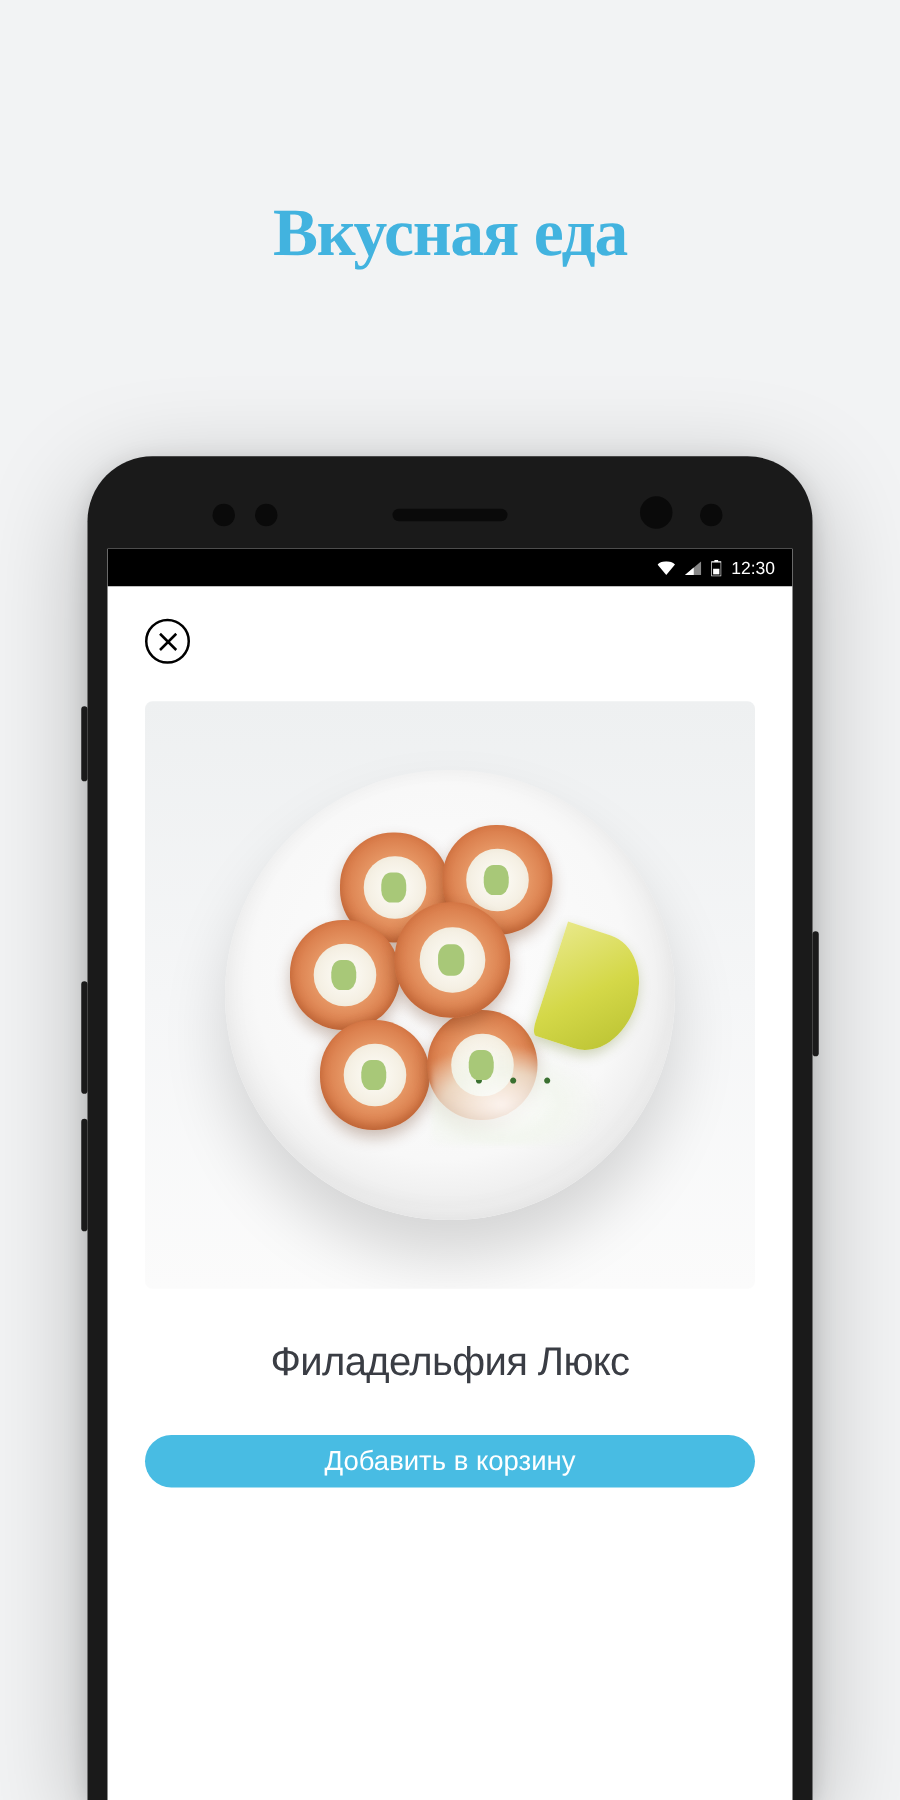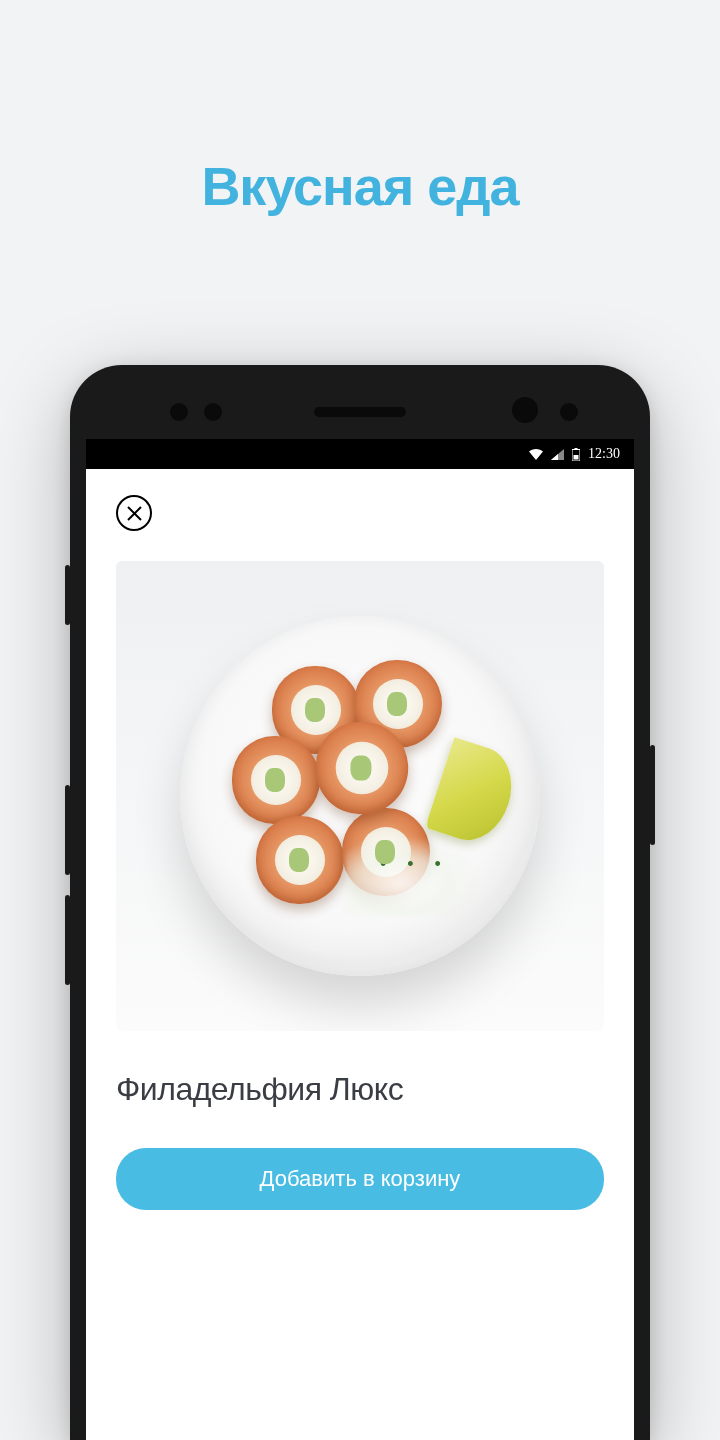--- a/index.html
+++ b/index.html
@@ -17,20 +17,21 @@
       position: relative;
     }
     
     .page-title {
       text-align: center;
       color: #42b3df;
       font-size: 54px;
       font-weight: 700;
       padding-top: 155px;
       letter-spacing: -1px;
+      font-family: Liberation Serif, serif;
     }
     
     .phone-frame {
       position: absolute;
       top: 365px;
       left: 50%;
       transform: translateX(-50%);
       width: 580px;
       height: 1075px;
       background: #1a1a1a;
@@ -82,21 +83,20 @@
     .status-bar {
       height: 30px;
       background: #000;
       color: #fff;
       display: flex;
       align-items: center;
       justify-content: flex-end;
       padding: 0 14px;
       gap: 8px;
       font-size: 14px;
-      font-family: Liberation Serif, serif;
     }
     
     .status-bar svg {
       fill: #fff;
     }
     
     .app-content {
       padding: 26px 30px 0;
       height: calc(100% - 30px);
     }
@@ -207,37 +207,38 @@
       font-size: 18px;
       letter-spacing: 8px;
     }
     
     .product-title {
       font-size: 32px;
       font-weight: 500;
       color: #3a3d44;
       margin-top: 40px;
       letter-spacing: -0.5px;
+      text-align: center;
     }
     
     .product-description {
       font-size: 20px;
       color: #61646b;
       margin-top: 24px;
       line-height: 1.4;
     }
     
     .add-to-cart {
       width: 100%;
       margin-top: 40px;
       background: #48bce3;
       color: #fff;
       border: none;
       border-radius: 30px;
-      padding: 18px 0;
+      padding: 8px 0;
       font-size: 22px;
       font-weight: 400;
       cursor: pointer;
     }
   </style>
 </head>
 <body>
 
 <h1 class="page-title">Вкусная еда</h1>
 

